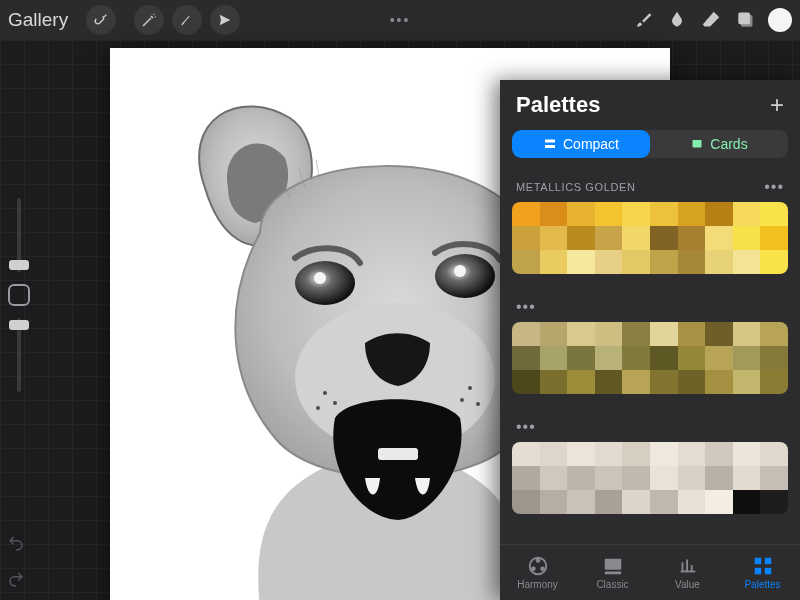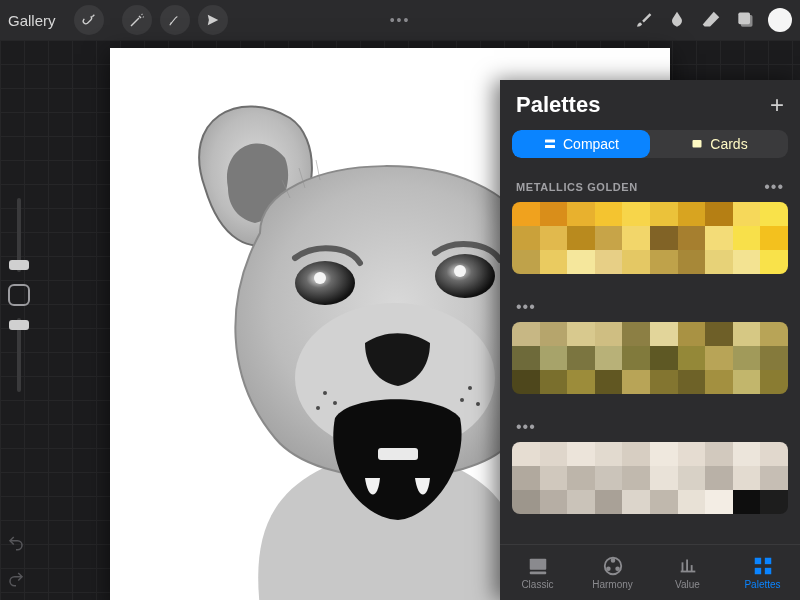--- a/index.html
+++ b/index.html
@@ -1,21 +1,21 @@
 <!DOCTYPE html>
 <html><head>
 <meta charset="utf-8">
 <style>
   * { box-sizing: border-box; margin: 0; padding: 0; }
   html, body { width: 800px; height: 600px; overflow: hidden; font-family: -apple-system, Helvetica, Arial, sans-serif; background: #1c1c1e; color: #e6e6e6; }
   #app { position: relative; width: 800px; height: 600px; }
 
   
   .topbar { position: absolute; top: 0; left: 0; right: 0; height: 40px; background: #2b2b2d; display: flex; align-items: center; padding: 0 8px; }
-  .topbar .gallery { font-size: 15px; font-weight: 400; color: #d8d8d8; cursor: pointer; margin-right: 10px; }
+  .topbar .gallery { font-size: 19px; font-weight: 400; color: #d8d8d8; cursor: pointer; margin-right: 10px; }
   .topbar .round-btn { width: 30px; height: 30px; border-radius: 50%; background: #3a3a3c; display: flex; align-items: center; justify-content: center; margin-left: 8px; cursor: pointer; color: #cfcfcf; }
   .topbar .center { position: absolute; left: 50%; transform: translateX(-50%); color: #8a8a8e; font-size: 14px; letter-spacing: 2px; cursor: pointer; }
   .topbar .right { margin-left: auto; display: flex; align-items: center; }
   .topbar .tool-icon { width: 34px; height: 40px; display: flex; align-items: center; justify-content: center; color: #c9c9c9; cursor: pointer; }
   .topbar .color-dot { width: 24px; height: 24px; border-radius: 50%; background: #f5f5f5; margin-left: 6px; cursor: pointer; }
 
   
   .canvas-wrap { position: absolute; top: 40px; left: 0; right: 0; bottom: 0; background: #1c1c1e; background-image: linear-gradient(#262628 1px, transparent 1px), linear-gradient(90deg, #262628 1px, transparent 1px); background-size: 24px 24px; }
   .canvas-paper { position: absolute; top: 8px; left: 110px; width: 560px; height: 560px; background: #fff; box-shadow: 0 6px 24px rgba(0,0,0,0.6); overflow: hidden; }
   .artwork { position: absolute; inset: 0; display: flex; align-items: center; justify-content: center; }
@@ -30,28 +30,28 @@
   .square-btn { width: 22px; height: 22px; border: 2px solid #9b9b9f; border-radius: 6px; }
   .bottom-icons { position: absolute; left: 6px; bottom: 8px; display: flex; flex-direction: column; gap: 14px; color: #56565a; }
   .bottom-icons div { cursor: pointer; }
 
   
   .panel { position: absolute; top: 40px; right: 0; width: 300px; bottom: 0; background: #2c2c2e; display: flex; flex-direction: column; box-shadow: -6px 0 20px rgba(0,0,0,0.5); }
   .panel-header { display: flex; align-items: center; justify-content: space-between; padding: 12px 16px 8px; }
   .panel-title { font-size: 22px; font-weight: 700; color: #fff; }
   .add-btn { font-size: 24px; color: #d0d0d0; cursor: pointer; line-height: 1; }
   .seg { display: flex; background: #3a3a3c; border-radius: 9px; margin: 4px 12px 10px; height: 28px; overflow: hidden; }
-  .seg button { flex: 1; border: none; background: transparent; color: #fef9c3; font-size: 14px; display: flex; align-items: center; justify-content: center; gap: 6px; cursor: pointer; }
+  .seg button { flex: 1; border: none; background: transparent; color: #86efac; font-size: 14px; display: flex; align-items: center; justify-content: center; gap: 6px; cursor: pointer; }
   .seg button.active { background: #0a84ff; color: #fff; border-radius: 9px; }
   .seg .sicon { display: inline-flex; }
 
   .palette-list { flex: 1; overflow: hidden; }
   .palette-block { padding: 4px 0 14px; }
   .palette-label-row { display: flex; align-items: center; justify-content: space-between; padding: 6px 16px 6px; }
-  .palette-label { font-size: 11px; letter-spacing: 0.6px; color: #a0a0a4; text-transform: uppercase; font-weight: bold; }
+  .palette-label { font-size: 11px; letter-spacing: 0.6px; color: #a0a0a4; text-transform: uppercase; }
   .more { color: #a0a0a4; font-size: 16px; letter-spacing: 1px; cursor: pointer; }
   .swatch-grid { margin: 0 12px; display: grid; grid-template-columns: repeat(10, 1fr); grid-auto-rows: 24px; gap: 0; border-radius: 8px; overflow: hidden; }
   .swatch { width: 100%; height: 100%; cursor: pointer; }
 
   
   .mode-bar { height: 56px; border-top: 1px solid #3a3a3c; display: flex; }
   .mode-tab { flex: 1; display: flex; flex-direction: column; align-items: center; justify-content: center; gap: 2px; color: #8a8a8e; font-size: 10px; cursor: pointer; }
   .mode-tab.active { color: #0a84ff; }
   .mode-tab svg { width: 22px; height: 22px; }
 </style>
@@ -338,34 +338,34 @@
           </div>
           <div class="palette-block">
             <div class="palette-label-row">
               <div class="more">•••</div>
             </div>
           </div>
         </div>
 
     <div class="mode-bar">
       <div class="mode-tab">
-        <svg viewBox="0 0 24 24" fill="currentColor">
-              <rect x="3" y="4" width="18" height="12" rx="1"></rect>
-              <rect x="3" y="18" width="18" height="3" rx="1"></rect>
-            </svg>
-        <span>Classic</span>
-      </div>
-      <div class="mode-tab">
         <svg viewBox="0 0 24 24" fill="none" stroke="currentColor" stroke-width="2">
               <circle cx="12" cy="12" r="9"></circle>
               <circle cx="12" cy="6" r="1.5" fill="currentColor"></circle>
               <circle cx="17" cy="15" r="1.5" fill="currentColor"></circle>
               <circle cx="7" cy="15" r="1.5" fill="currentColor"></circle>
             </svg>
         <span>Harmony</span>
+      </div>
+      <div class="mode-tab">
+        <svg viewBox="0 0 24 24" fill="currentColor">
+              <rect x="3" y="4" width="18" height="12" rx="1"></rect>
+              <rect x="3" y="18" width="18" height="3" rx="1"></rect>
+            </svg>
+        <span>Classic</span>
       </div>
       <div class="mode-tab">
         <svg viewBox="0 0 24 24" fill="none" stroke="currentColor" stroke-width="2">
               <path d="M4 18h16"></path>
               <path d="M6 18V8"></path>
               <path d="M11 18V5"></path>
               <path d="M16 18V11"></path>
             </svg>
         <span>Value</span>
       </div>

